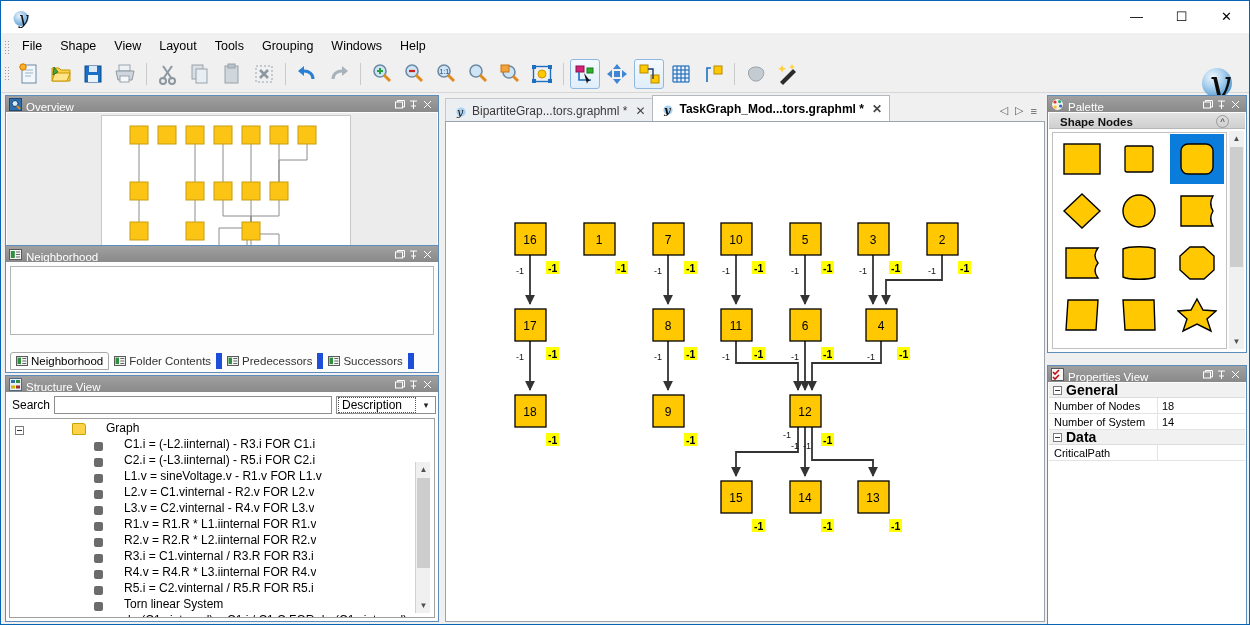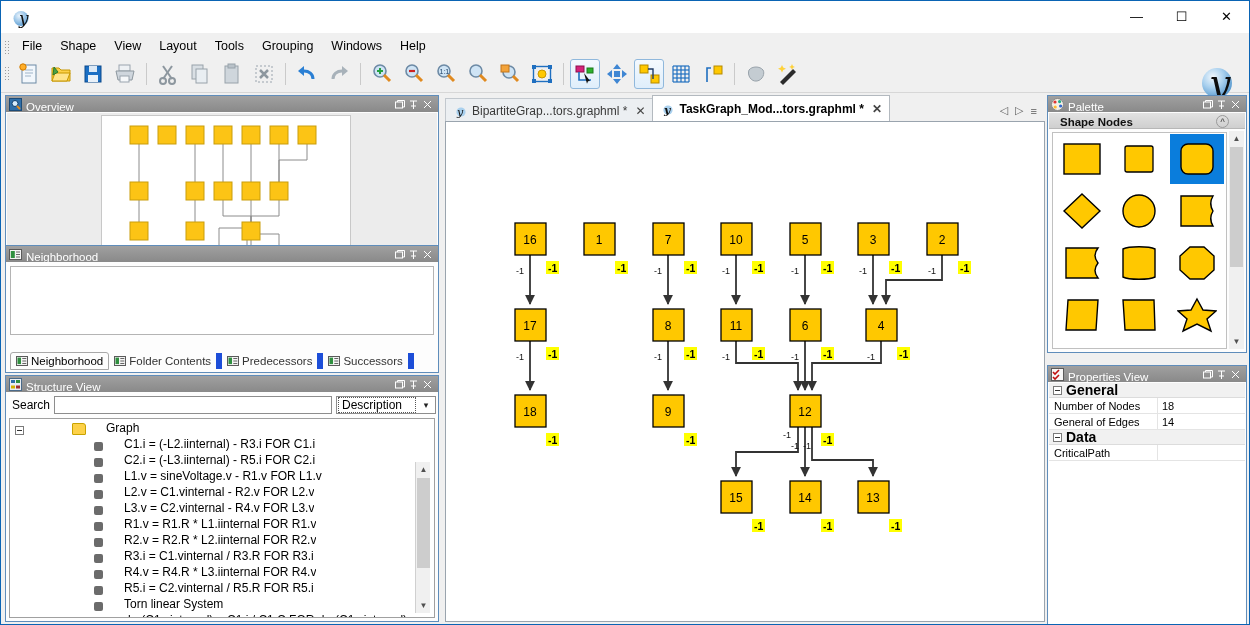--- a/index.html
+++ b/index.html
@@ -1168,21 +1168,21 @@
     <div id="props-body">
       <div class="pv-group">
         <span class="pv-tog"></span>
         <span>General</span>
       </div>
       <div class="pv-row">
         <div class="pv-key">Number of Nodes</div>
         <div class="pv-val">18</div>
       </div>
       <div class="pv-row">
-        <div class="pv-key">General of Edges</div>
+        <div class="pv-key">Number of System</div>
         <div class="pv-val">14</div>
       </div>
       <div class="pv-group">
         <span class="pv-tog"></span>
         <span>Data</span>
       </div>
       <div class="pv-row">
         <div class="pv-key">CriticalPath</div>
         <div class="pv-val"></div>
       </div>

